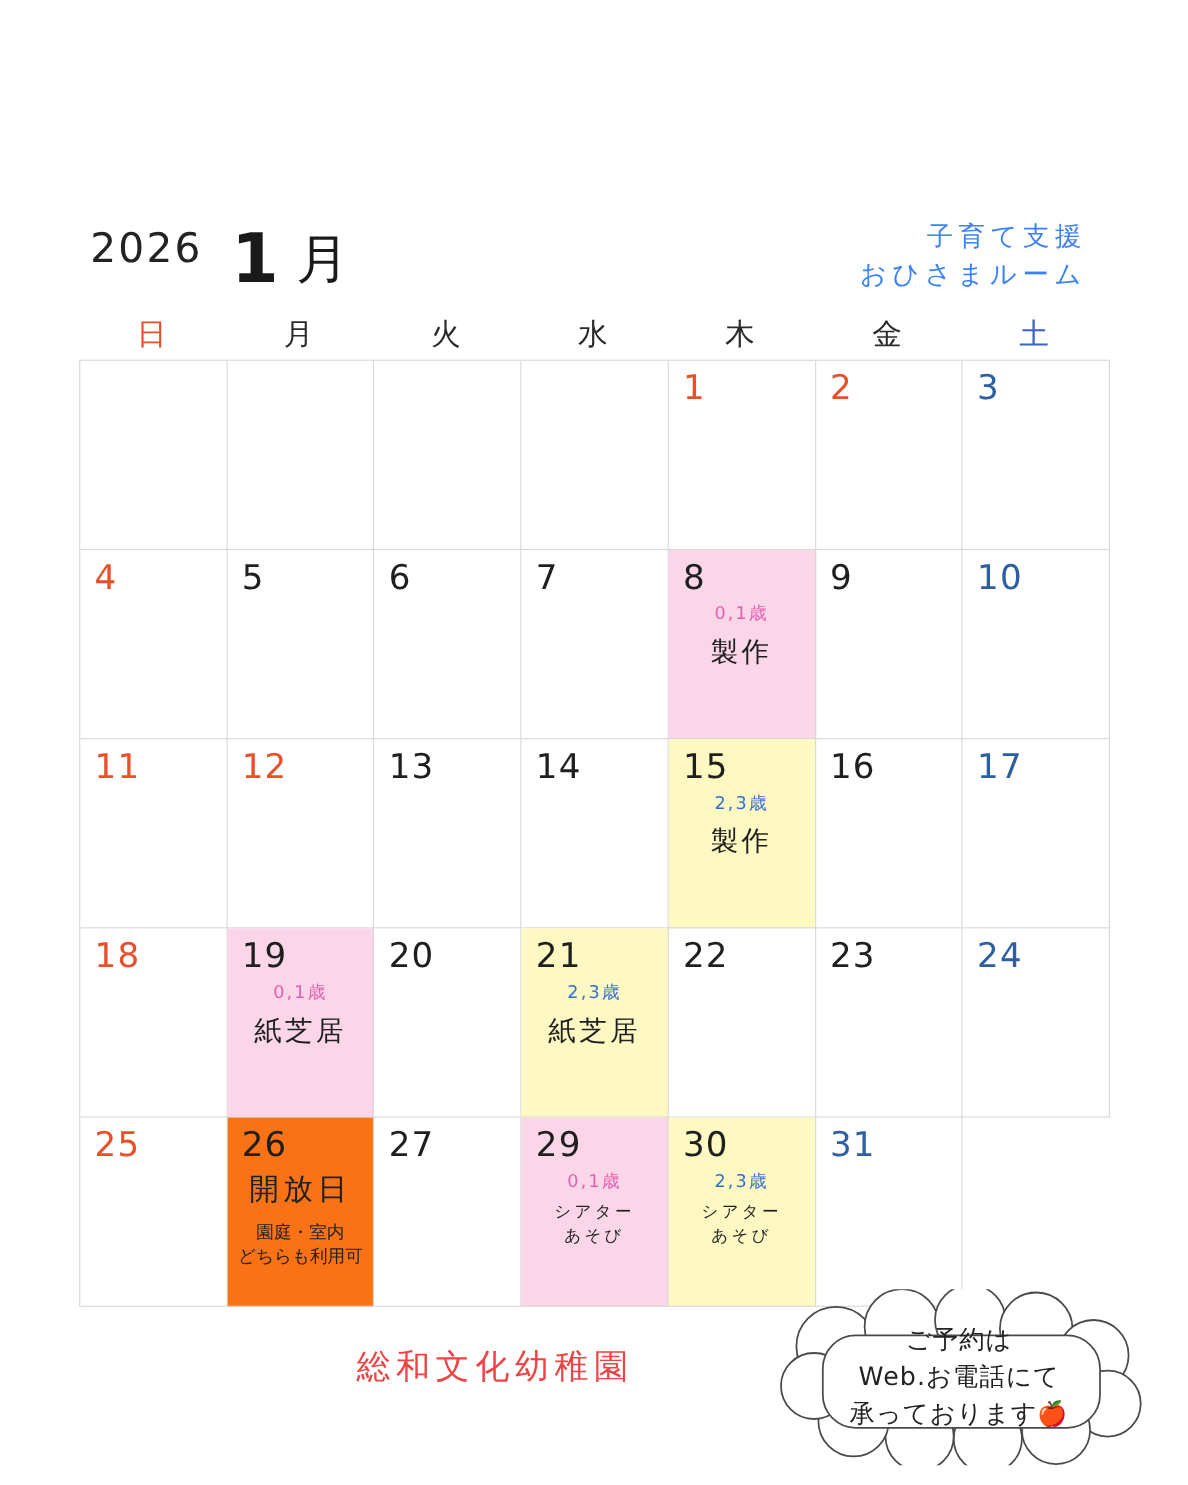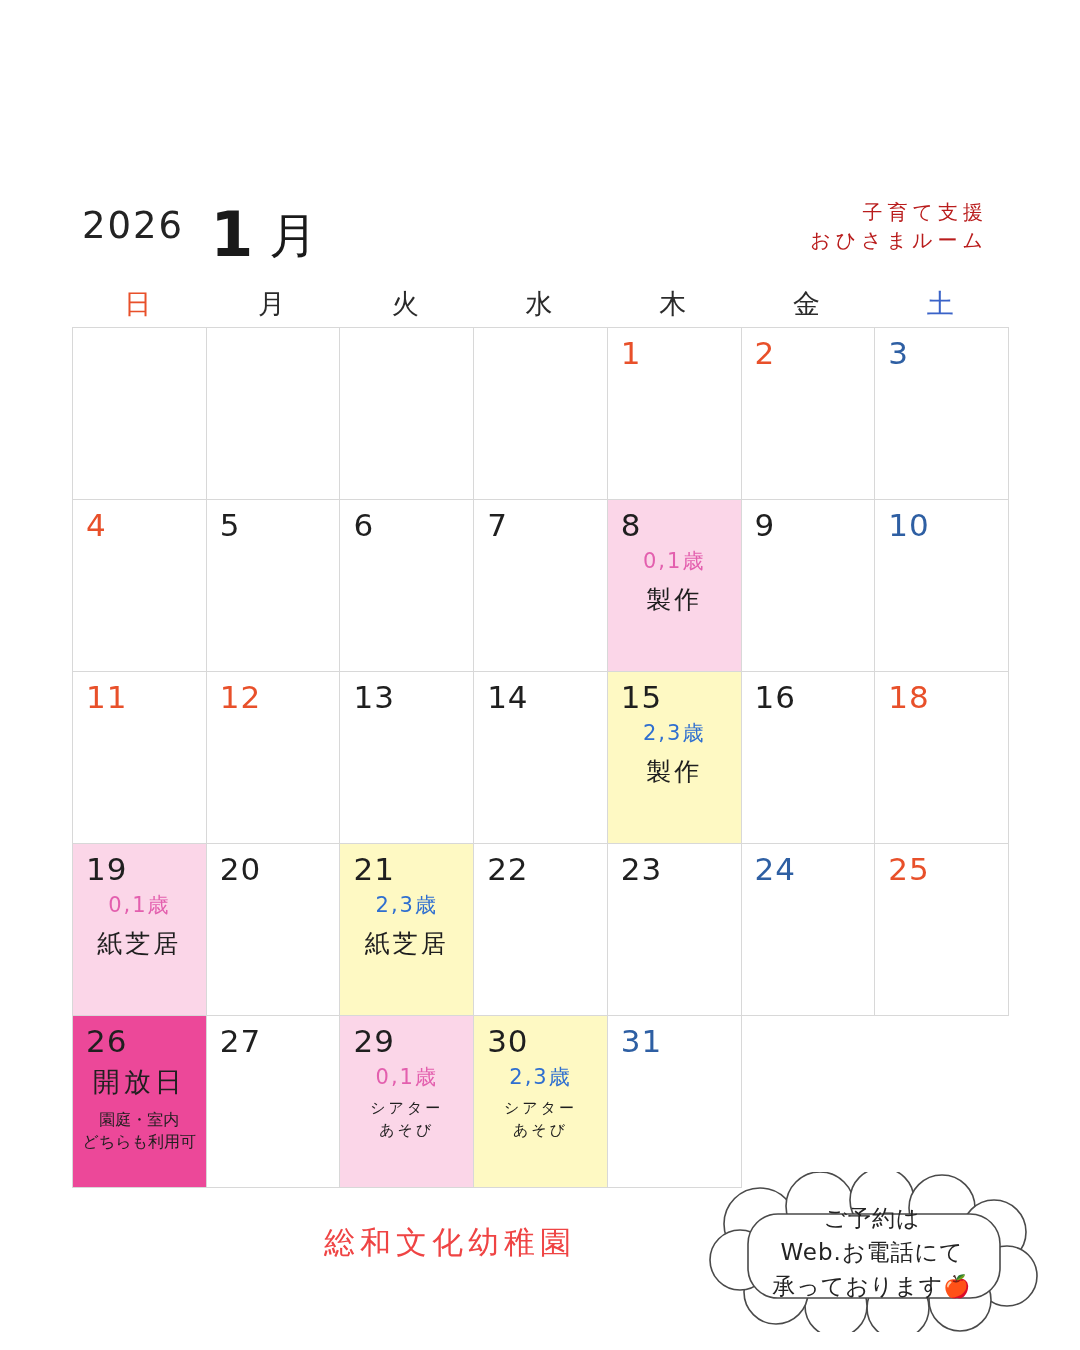--- a/index.html
+++ b/index.html
@@ -50,23 +50,23 @@
     color: #1a1a1a;
   }
   .room-block {
     position: absolute;
     right: 92px;
     top: 18px;
     text-align: right;
     line-height: 1.42;
   }
   .room-line {
-    font-size: 20px;
+    font-size: 24px;
     letter-spacing: 5px;
-    color: #b91c1c;
+    color: #3b82f6;
   }
 
   
   .weekdays {
     position: absolute;
     top: 286px;
     left: 72px;
     width: 936px;
     display: grid;
     grid-template-columns: repeat(7, 1fr);
@@ -114,21 +114,21 @@
   .daynum.sat { color: #2e5fa3; }
   .ev {
     position: absolute;
     left: 0;
     right: 0;
     top: 46px;
     text-align: center;
     line-height: 1.45;
   }
   .ev .age {
-    font-size: 21px;
+    font-size: 16px;
     letter-spacing: 2px;
     display: block;
     margin-bottom: 6px;
   }
   .ev .age.pink { color: #e35fae; }
   .ev .age.blue { color: #2f6fd0; }
   .ev .act {
     font-size: 25px;
     letter-spacing: 3px;
     display: block;
@@ -146,21 +146,21 @@
     color: #1f1f1f;
   }
   .ev .open-title {
     font-size: 27px;
     letter-spacing: 4px;
     display: block;
     color: #1f1f1f;
   }
   .bg-pink { background: #fbd6e8; }
   .bg-cyan { background: #fef9c3; }
-  .bg-yellow { background: #ec4899; }
+  .bg-yellow { background: #f97316; }
 
   
   .school {
     position: absolute;
     left: 0;
     top: 1222px;
     width: 1080px;
     text-align: center;
     font-size: 31px;
     letter-spacing: 5px;
@@ -276,20 +276,23 @@
     </div>
     <div class="cell bg-cyan">
       <div class="daynum">15</div>
       <div class="ev">
         <span class="age blue">2,3歳</span>
         <span class="act">製作</span>
       </div>
     </div>
     <div class="cell">
       <div class="daynum">16</div>
+    </div>
+    <div class="cell">
+      <div class="daynum sat">17</div>
     </div>
     <div class="cell">
       <div class="daynum sun">18</div>
     </div>
     <div class="cell bg-pink">
       <div class="daynum">19</div>
       <div class="ev">
         <span class="age pink">0,1歳</span>
         <span class="act">紙芝居</span>
       </div>

